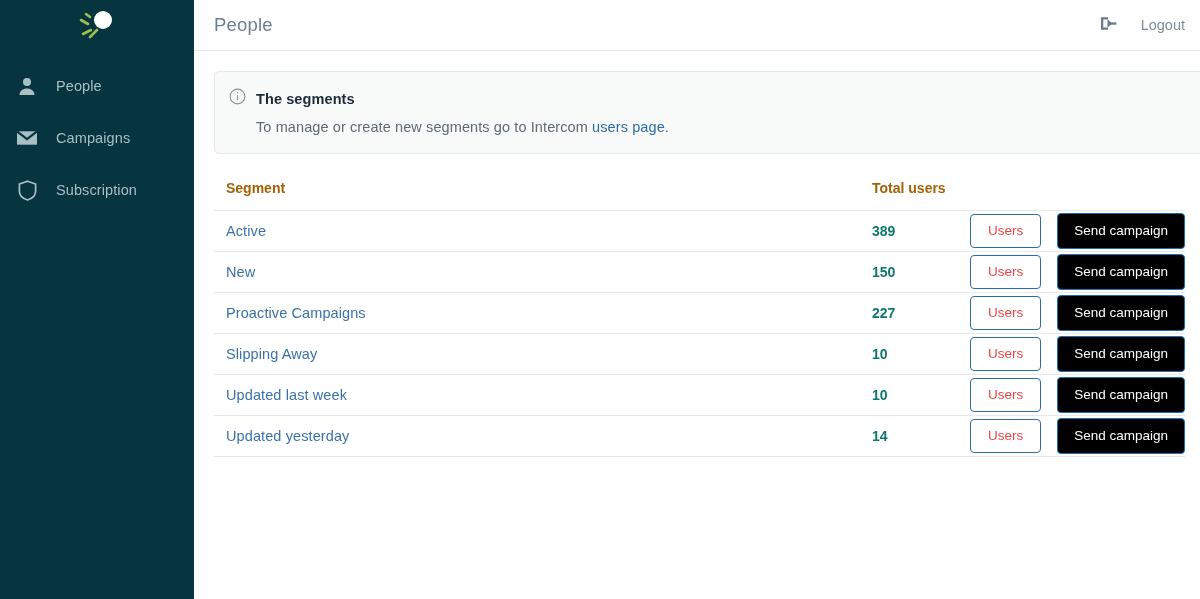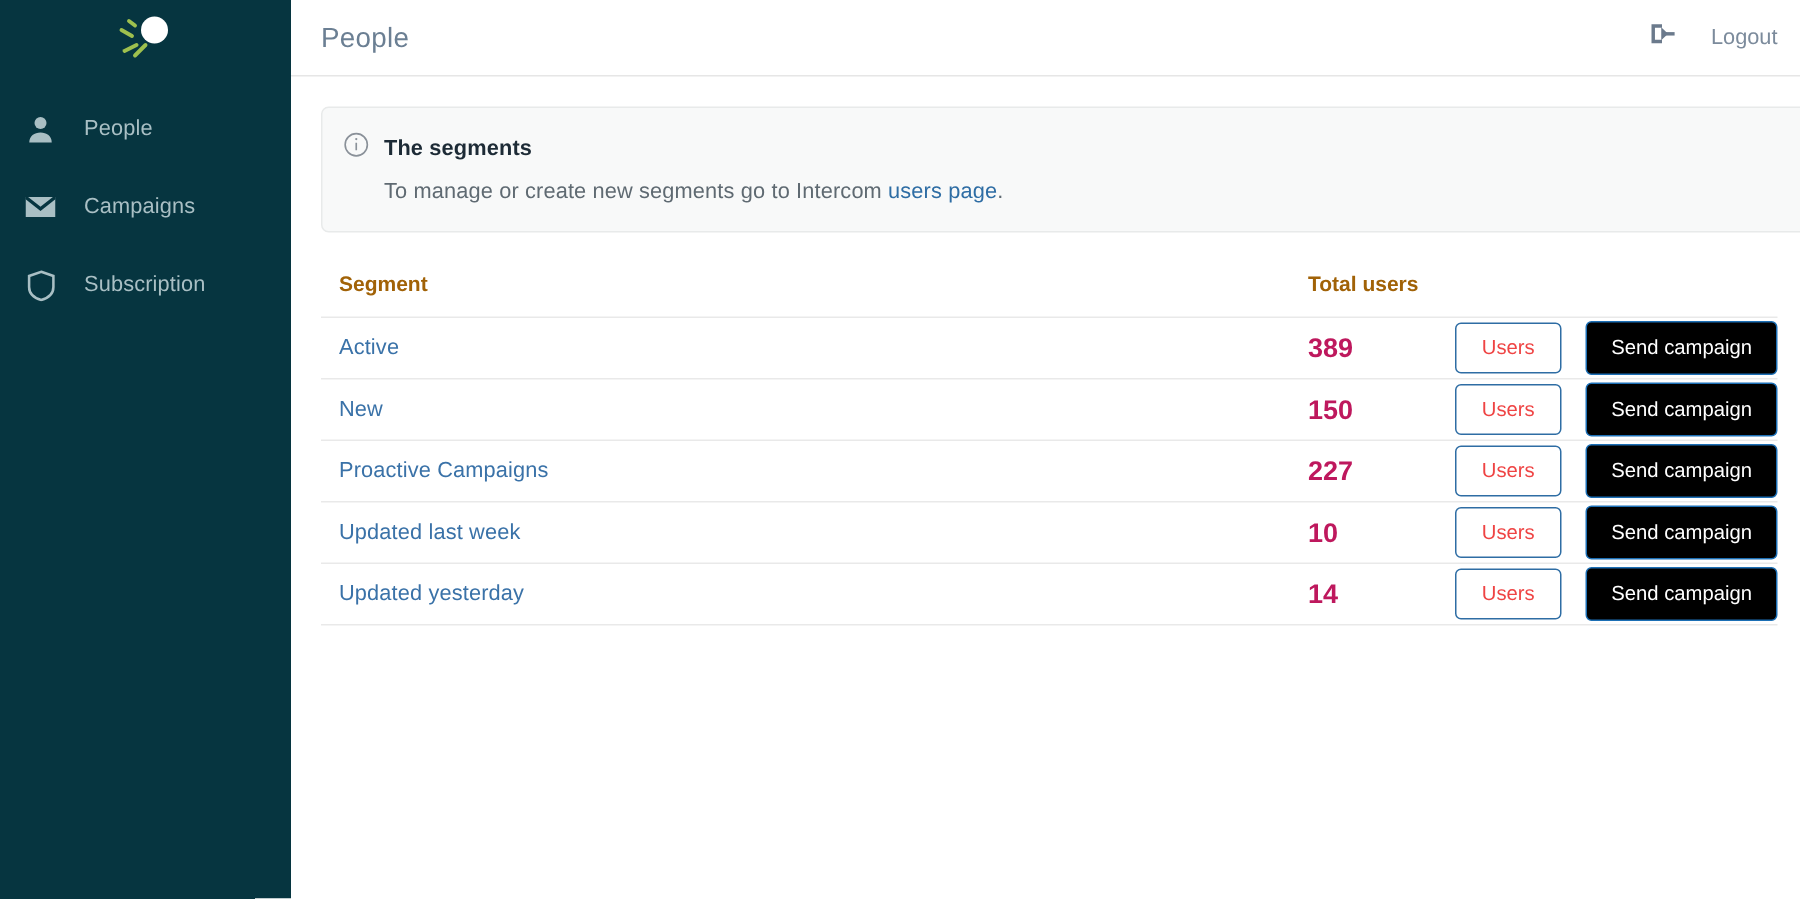--- a/index.html
+++ b/index.html
@@ -120,23 +120,23 @@
     height: 41px;
     vertical-align: middle;
   }
   .seg-link {
     color: #3a72a8;
     font-size: 14.5px;
     text-decoration: none;
     letter-spacing: .1px;
   }
   .total-val {
-    font-size: 18px;
+    font-size: 14px;
     font-weight: bold;
-    color: #be185d;
+    color: #0f766e;
     margin-top: 47px;
   }
   .actions {
     display: flex; align-items: center; justify-content: flex-end;
     gap: 16px;
     padding-right: 0;
   }
   .btn {
     font-family: "Liberation Sans", sans-serif;
     font-size: 13.5px;
@@ -284,20 +284,30 @@
               <td><a class="seg-link" href="#">Proactive Campaigns</a></td>
               <td><span class="total-val">227</span></td>
               <td>
                 <div class="actions">
                   <button class="btn btn-outline">Users</button>
                   <button class="btn btn-primary">Send campaign</button>
                 </div>
               </td>
             </tr>
             <tr>
+              <td><a class="seg-link" href="#">Slipping Away</a></td>
+              <td><span class="total-val">10</span></td>
+              <td>
+                <div class="actions">
+                  <button class="btn btn-outline">Users</button>
+                  <button class="btn btn-primary">Send campaign</button>
+                </div>
+              </td>
+            </tr>
+            <tr>
               <td><a class="seg-link" href="#">Updated last week</a></td>
               <td><span class="total-val">10</span></td>
               <td>
                 <div class="actions">
                   <button class="btn btn-outline">Users</button>
                   <button class="btn btn-primary">Send campaign</button>
                 </div>
               </td>
             </tr>
             <tr>

